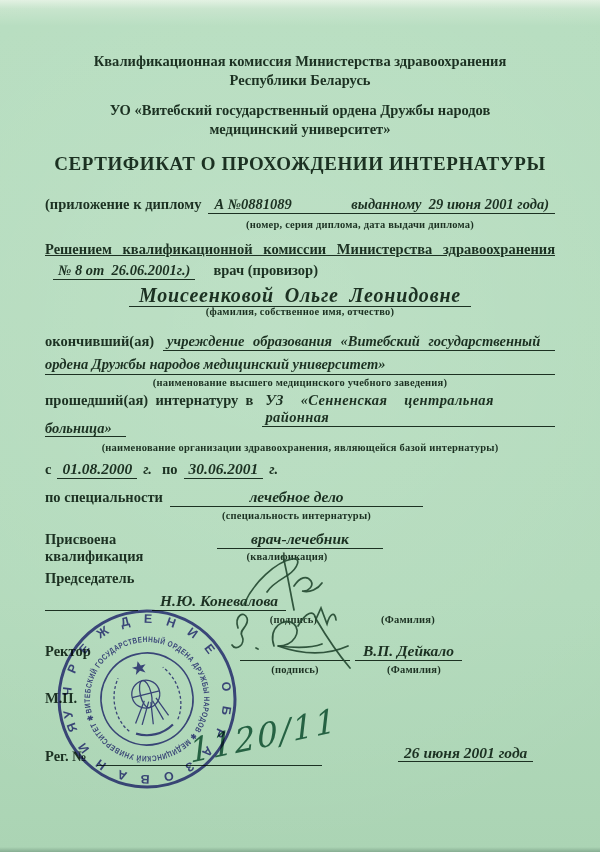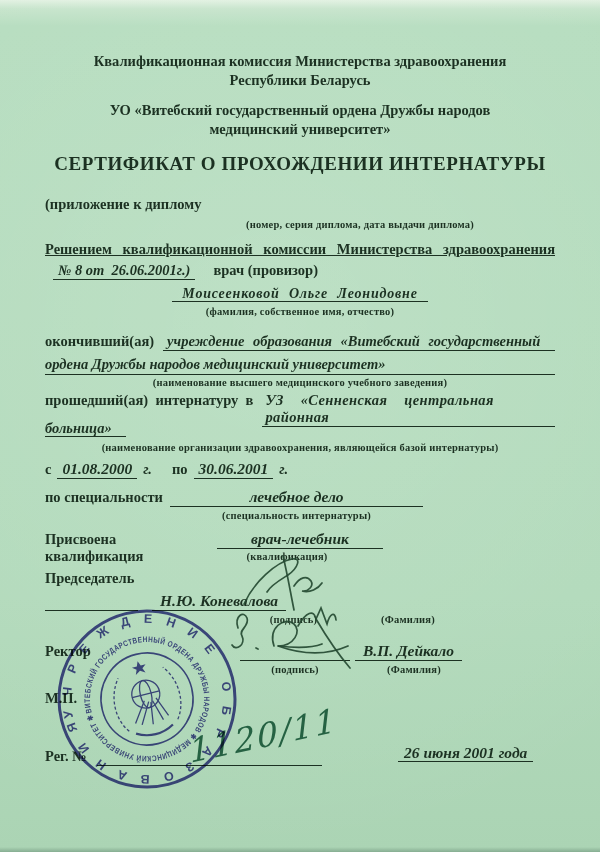--- a/index.html
+++ b/index.html
@@ -45,31 +45,35 @@
 
 <div class="abs content ctr h14" style="top:101px;">
   <div>УО «Витебский государственный ордена Дружбы народов</div>
   <div>медицинский университет»</div>
 </div>
 
 <div class="abs content ctr title" style="top:153px;">СЕРТИФИКАТ О ПРОХОЖДЕНИИ ИНТЕРНАТУРЫ</div>
 
 <div class="abs content row body14" style="top:196px;">
   <span style="margin-right:7px;">(приложение к диплому</span>
+  <span class="fill ul" style="display:flex;justify-content:space-between;padding:0 6px;">
+    <span class="it">А №0881089</span>
+    <span class="it"><span>выданному</span>&nbsp;&nbsp;<span>29 июня 2001 года)</span></span>
+  </span>
 </div>
 <div class="abs ctr cap" style="top:219px;left:215px;width:290px;">(номер, серия диплома, дата выдачи диплома)</div>
 
 <div class="abs content body14 just" style="top:241px;">Решением квалификационной комиссии Министерства здравоохранения</div>
 <div class="abs content row body14" style="top:262px;">
   <span class="it ul pre" style="margin-left:8px;padding:0 5px;">№ 8 от  26.06.2001г.)</span>
   <span style="margin-left:18px;">врач (провизор)</span>
 </div>
 
 <div class="abs content ctr" style="top:284px;">
-  <span class="it ul" style="font-size:14px;letter-spacing:0.8px;word-spacing:5px;padding:0 10px;">Моисеенковой Ольге Леонидовне</span>
+  <span class="it ul" style="font-size:20px;letter-spacing:0.8px;word-spacing:5px;padding:0 10px;">Моисеенковой Ольге Леонидовне</span>
 </div>
 <div class="abs content ctr cap" style="top:306px;">(фамилия, собственное имя, отчество)</div>
 
 <div class="abs content row body14" style="top:333px;">
   <span style="margin-right:9px;">окончивший(ая)</span>
   <span class="it ul fill" style="word-spacing:5px;padding:0 4px;">учреждение образования «Витебский государственный</span>
 </div>
 <div class="abs content ul" style="top:355px;height:19px;">
   <span class="it body14">ордена Дружбы народов медицинский университет»</span>
 </div>
@@ -81,21 +85,21 @@
 </div>
 <div class="abs content body14" style="top:420px;">
   <span class="it ul" style="padding-right:14px;">больница»</span>
 </div>
 <div class="abs content ctr cap" style="top:442px;">(наименование организации здравоохранения, являющейся базой интернатуры)</div>
 
 <div class="abs content row body14" style="top:460px;">
   <span>с</span>
   <span class="it ul" style="margin:0 6px;padding:0 5px;font-size:15.5px;">01.08.2000</span>
   <span class="it">г.</span>
-  <span style="margin-left:20px;">по</span>
+  <span style="margin-left:10px;">по</span>
   <span class="it ul" style="margin:0 6px;padding:0 5px;font-size:15.5px;">30.06.2001</span>
   <span class="it">г.</span>
 </div>
 
 <div class="abs content row body14" style="top:488px;">
   <span style="width:125px;">по специальности</span>
   <span class="it ul ctr" style="flex:0 0 253px;font-size:15.5px;">лечебное дело</span>
 </div>
 <div class="abs ctr cap" style="top:510px;left:170px;width:253px;">(специальность интернатуры)</div>
 

